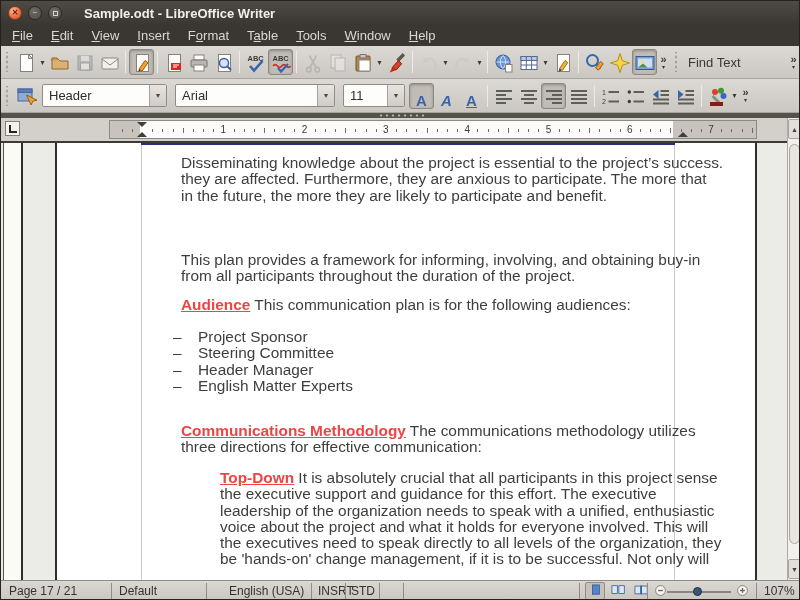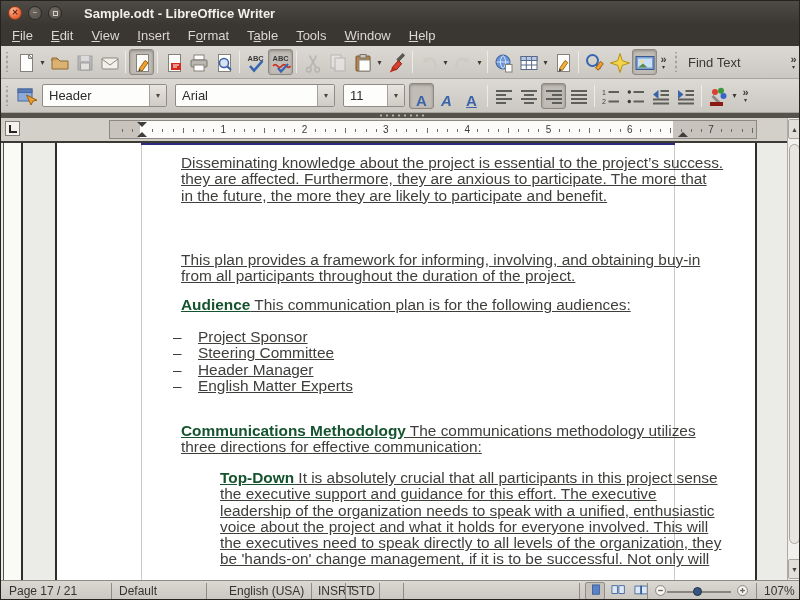--- a/index.html
+++ b/index.html
@@ -83,22 +83,22 @@
   .docarea{position:absolute;left:0;top:140px;width:786px;height:439px;
     background:#ebebe8;border-top:2px solid #3b3a35;overflow:hidden;}
   .page-prev{position:absolute;left:2px;top:0;width:20px;height:439px;background:#fafaf7;
     border-left:1px solid #55524c;border-right:2px solid #2f2e2a;}
   .page{position:absolute;left:54px;top:0;width:702px;height:439px;background:#ffffff;
     border-left:2px solid #2f2e2a;border-right:2px solid #2f2e2a;}
   .tbound{position:absolute;top:0;width:1px;height:439px;background:#c9c9c6;}
   .tbound.l{left:138px;} .tbound.r{left:671px;}
   .headline{position:absolute;left:138px;top:0;width:534px;height:2px;background:#2b2b80;}
   .dblock{position:absolute;color:#3f3e3b;font-size:15.4px;line-height:16.3px;}
-  .dline{white-space:pre;text-decoration:underline;}
-  .lead{font-weight:bold;text-decoration:underline;color:#14532d;}
+  .dline{white-space:pre;}
+  .lead{font-weight:bold;text-decoration:underline;color:#ef4444;}
   .bullet-dash{display:inline-block;width:25px;}
   
   .vscroll{position:absolute;left:786px;top:117px;width:14px;height:462px;
     background:#f2f0ec;border-left:1px solid #aeaaa3;}
   .sbtn{position:absolute;left:0;width:13px;height:20px;background:#e2dfd9;
     border:1px solid #a9a59e;border-radius:2px;display:flex;align-items:center;
     justify-content:center;font-size:7px;color:#45423c;}
   .sbtn.up{top:1px;} .sbtn.down{bottom:1px;}
   .sthumb{position:absolute;left:1px;top:26px;width:11px;height:400px;background:#e8e5e0;
     border:1px solid #aaa69f;border-radius:6px;}

